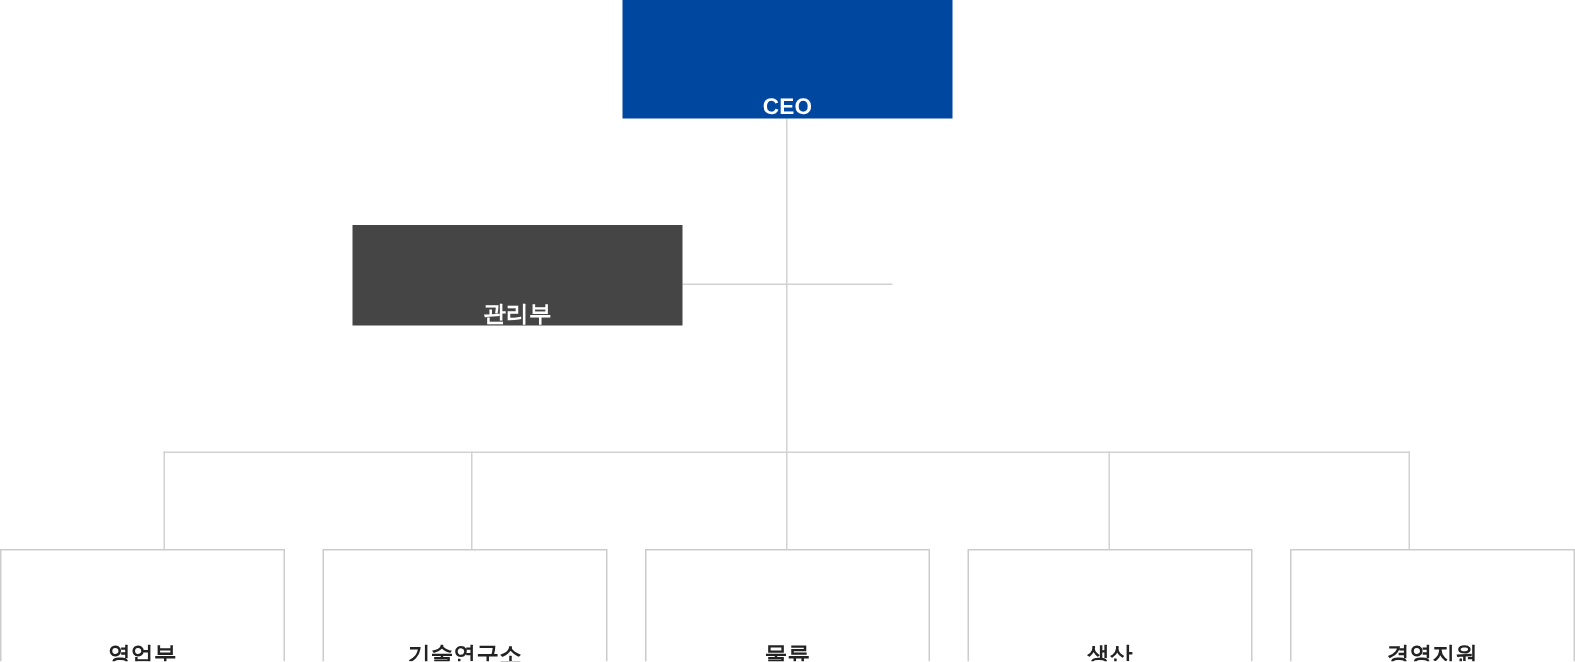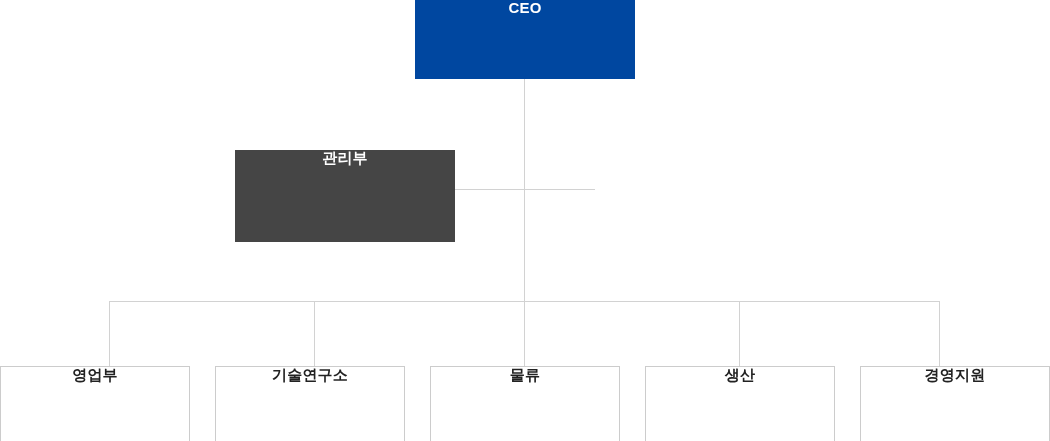--- a/index.html
+++ b/index.html
@@ -14,41 +14,41 @@
     position: relative;
     width: 1050px;
     height: 441px;
     background: #ffffff;
     overflow: hidden;
   }
   .node {
     position: absolute;
     box-sizing: border-box;
     display: flex;
-    align-items: flex-start;
+    align-items: flex-end;
     justify-content: center;
     font-size: 15px;
     font-weight: bold;
     letter-spacing: 0.2px;
     line-height: 1;
   }
   .node-ceo {
     background: #0047a0;
     color: #ffffff;
     left: 415px;
     top: 0px;
     width: 220px;
     height: 79px;
     font-size: 15px;
   }
   .node-dept {
     background: #454545;
     color: #ffffff;
     width: 220px;
-    height: 92px;
+    height: 67px;
     top: 150px;
   }
   .node-dept.left { left: 235px; }
   .node-dept.right { left: 595px; }
   .node-leaf {
     background: #ffffff;
     color: #222222;
     border: 1px solid #cccccc;
     width: 190px;
     height: 79px;

